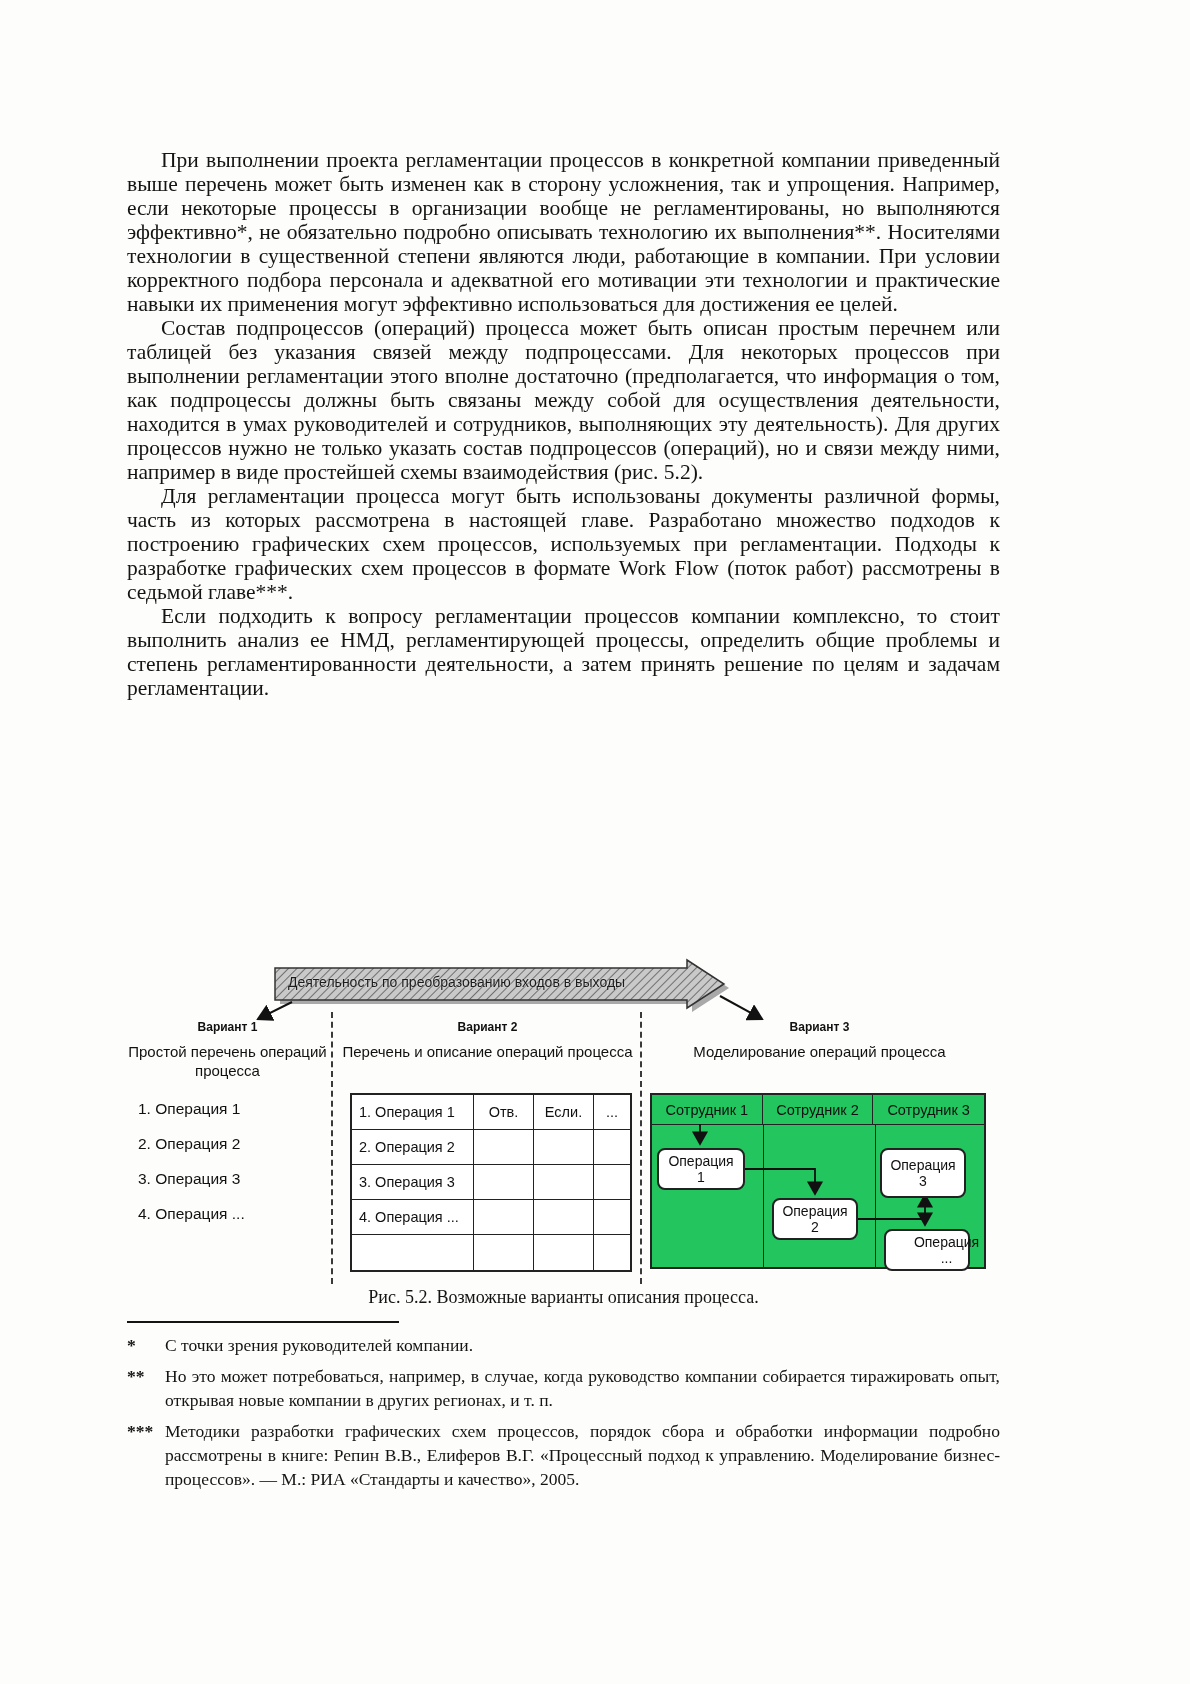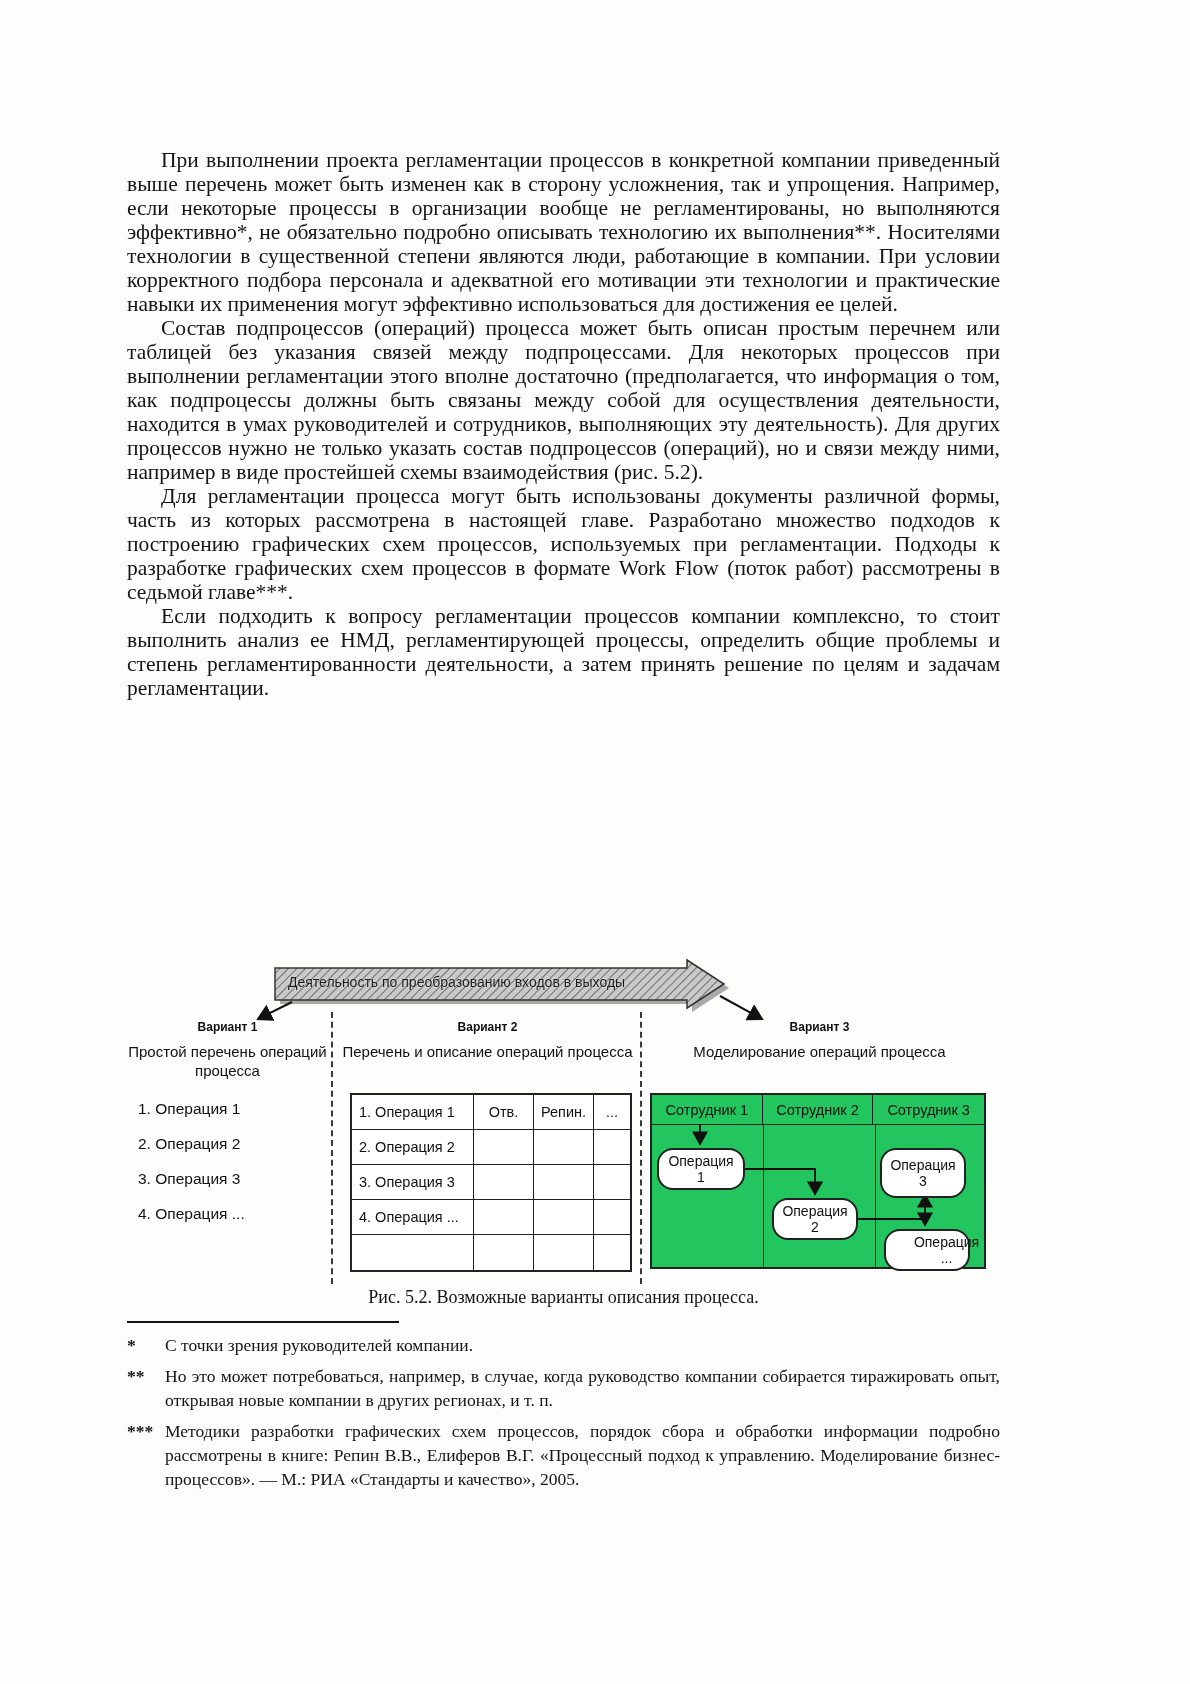--- a/index.html
+++ b/index.html
@@ -67,21 +67,21 @@
     position:absolute; left:530px; top:135px; width:336px; height:176px;
     border:2px solid #222; background:#22c55e; z-index:1;
   }
   .v3-head { display:grid; grid-template-columns:1fr 1fr 1fr; height:30px; }
   .v3-hcell { border-right:1.5px solid #222; border-bottom:1.5px solid #222; display:flex; align-items:center; justify-content:center; font-size:14.5px; }
   .v3-hcell:last-child { border-right:none; }
   .v3-colline { position:absolute; top:30px; bottom:0; width:0; border-left:1.5px solid #222; }
   .cl1 { left:111px; } .cl2 { left:223px; }
 
   .op-box {
-    position:absolute; z-index:3; background:#fff; border:2px solid #222; border-radius:16px;
+    position:absolute; z-index:3; background:#fff; border:2px solid #222; border-radius:8px;
     display:flex; align-items:center; justify-content:center; text-align:center;
     font-size:14px; line-height:16px; padding:2px 6px;
   }
   .op1 { left:537px; top:190px; width:88px; height:42px; }
   .op2 { left:652px; top:240px; width:86px; height:42px; }
   .op3 { left:760px; top:190px; width:86px; height:50px; }
   .op4 { left:764px; top:271px; width:86px; height:42px;padding-left:45px; }
 
   .fig-caption {
     position:absolute; left:127px; top:1287px; width:873px; text-align:center;
@@ -153,21 +153,21 @@
     <div class="v1-list">
       <div class="v1-item">1. Операция 1</div>
       <div class="v1-item">2. Операция 2</div>
       <div class="v1-item">3. Операция 3</div>
       <div class="v1-item">4. Операция ...</div>
     </div>
 
     <div class="v2-table">
       <div class="v2-cell">1. Операция 1</div>
       <div class="v2-cell center">Отв.</div>
-      <div class="v2-cell center">Репин.</div>
+      <div class="v2-cell center">Если.</div>
       <div class="v2-cell center">...</div>
 
       <div class="v2-cell">2. Операция 2</div>
       <div class="v2-cell"></div>
       <div class="v2-cell"></div>
       <div class="v2-cell"></div>
 
       <div class="v2-cell">3. Операция 3</div>
       <div class="v2-cell"></div>
       <div class="v2-cell"></div>

